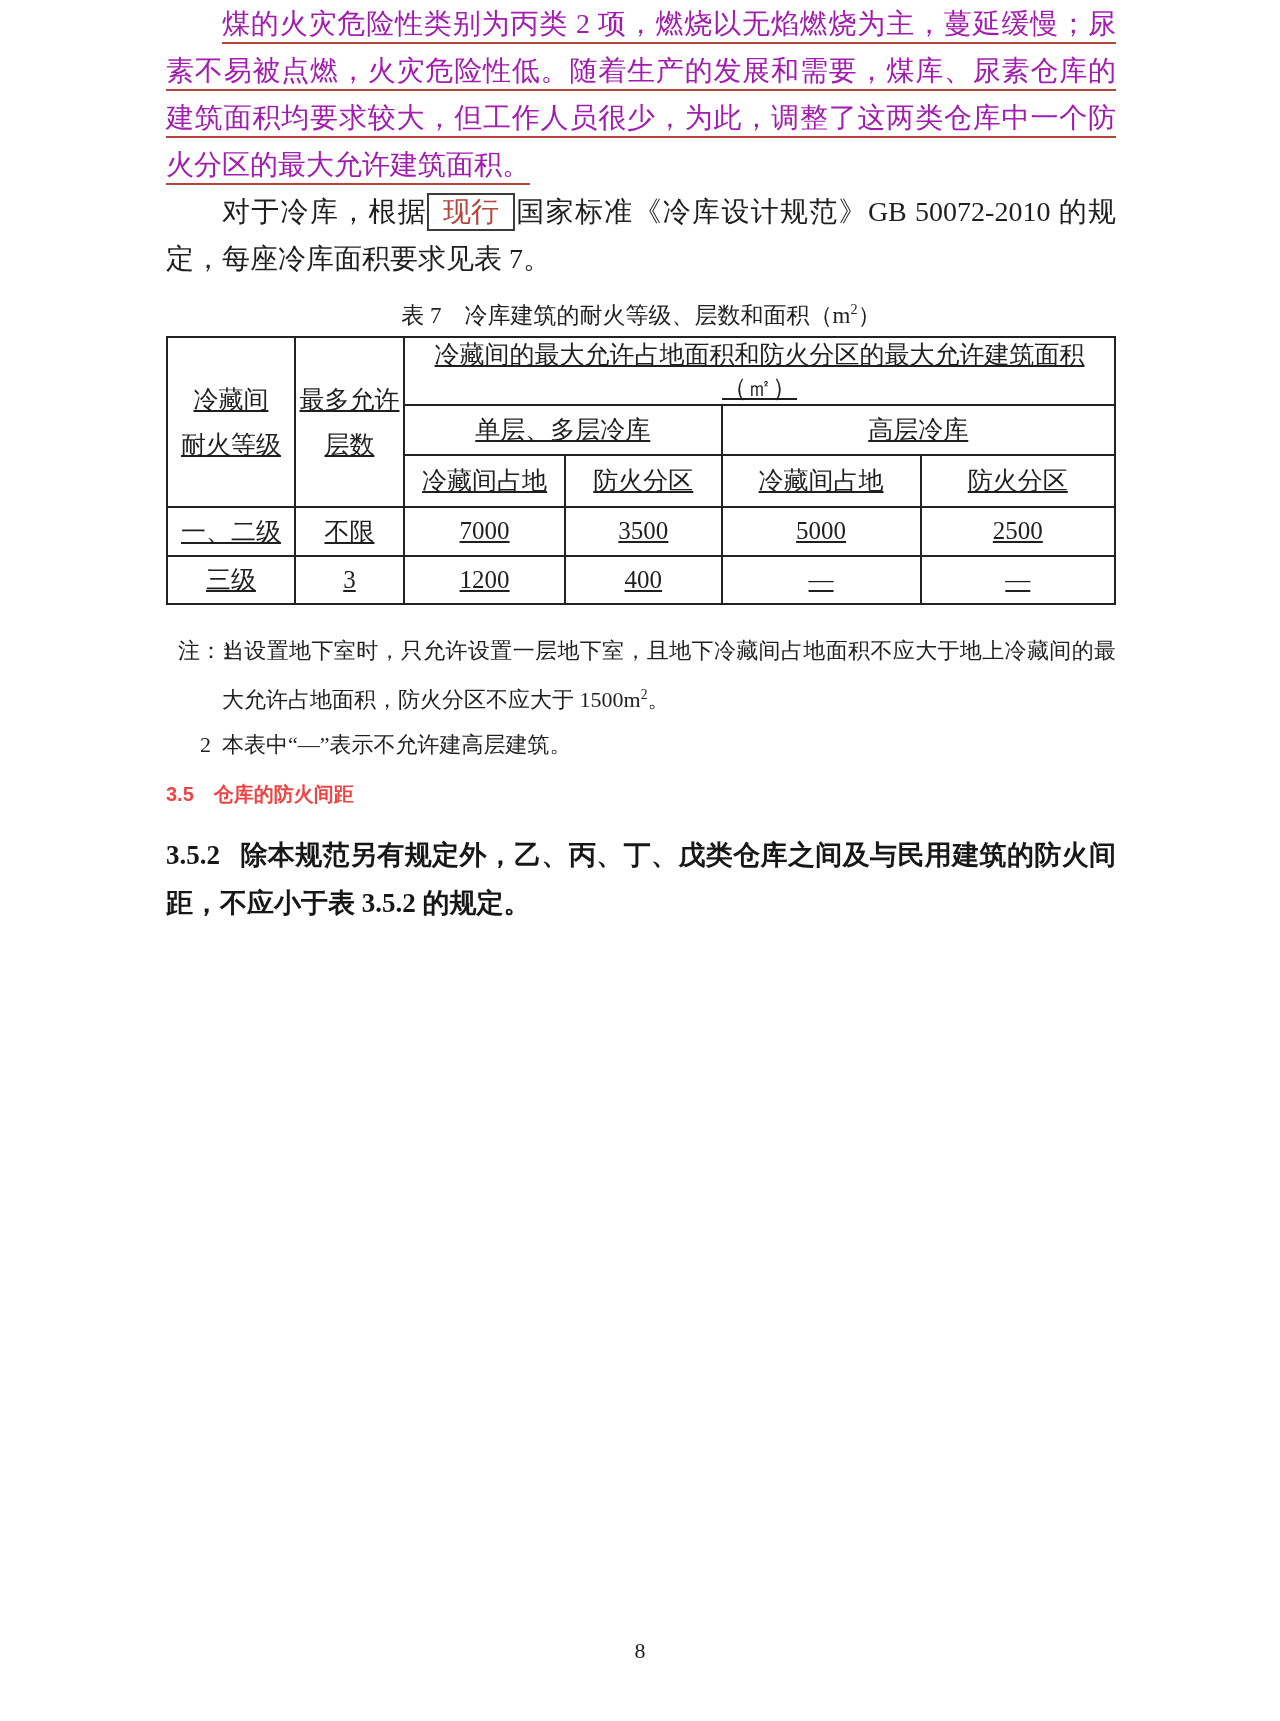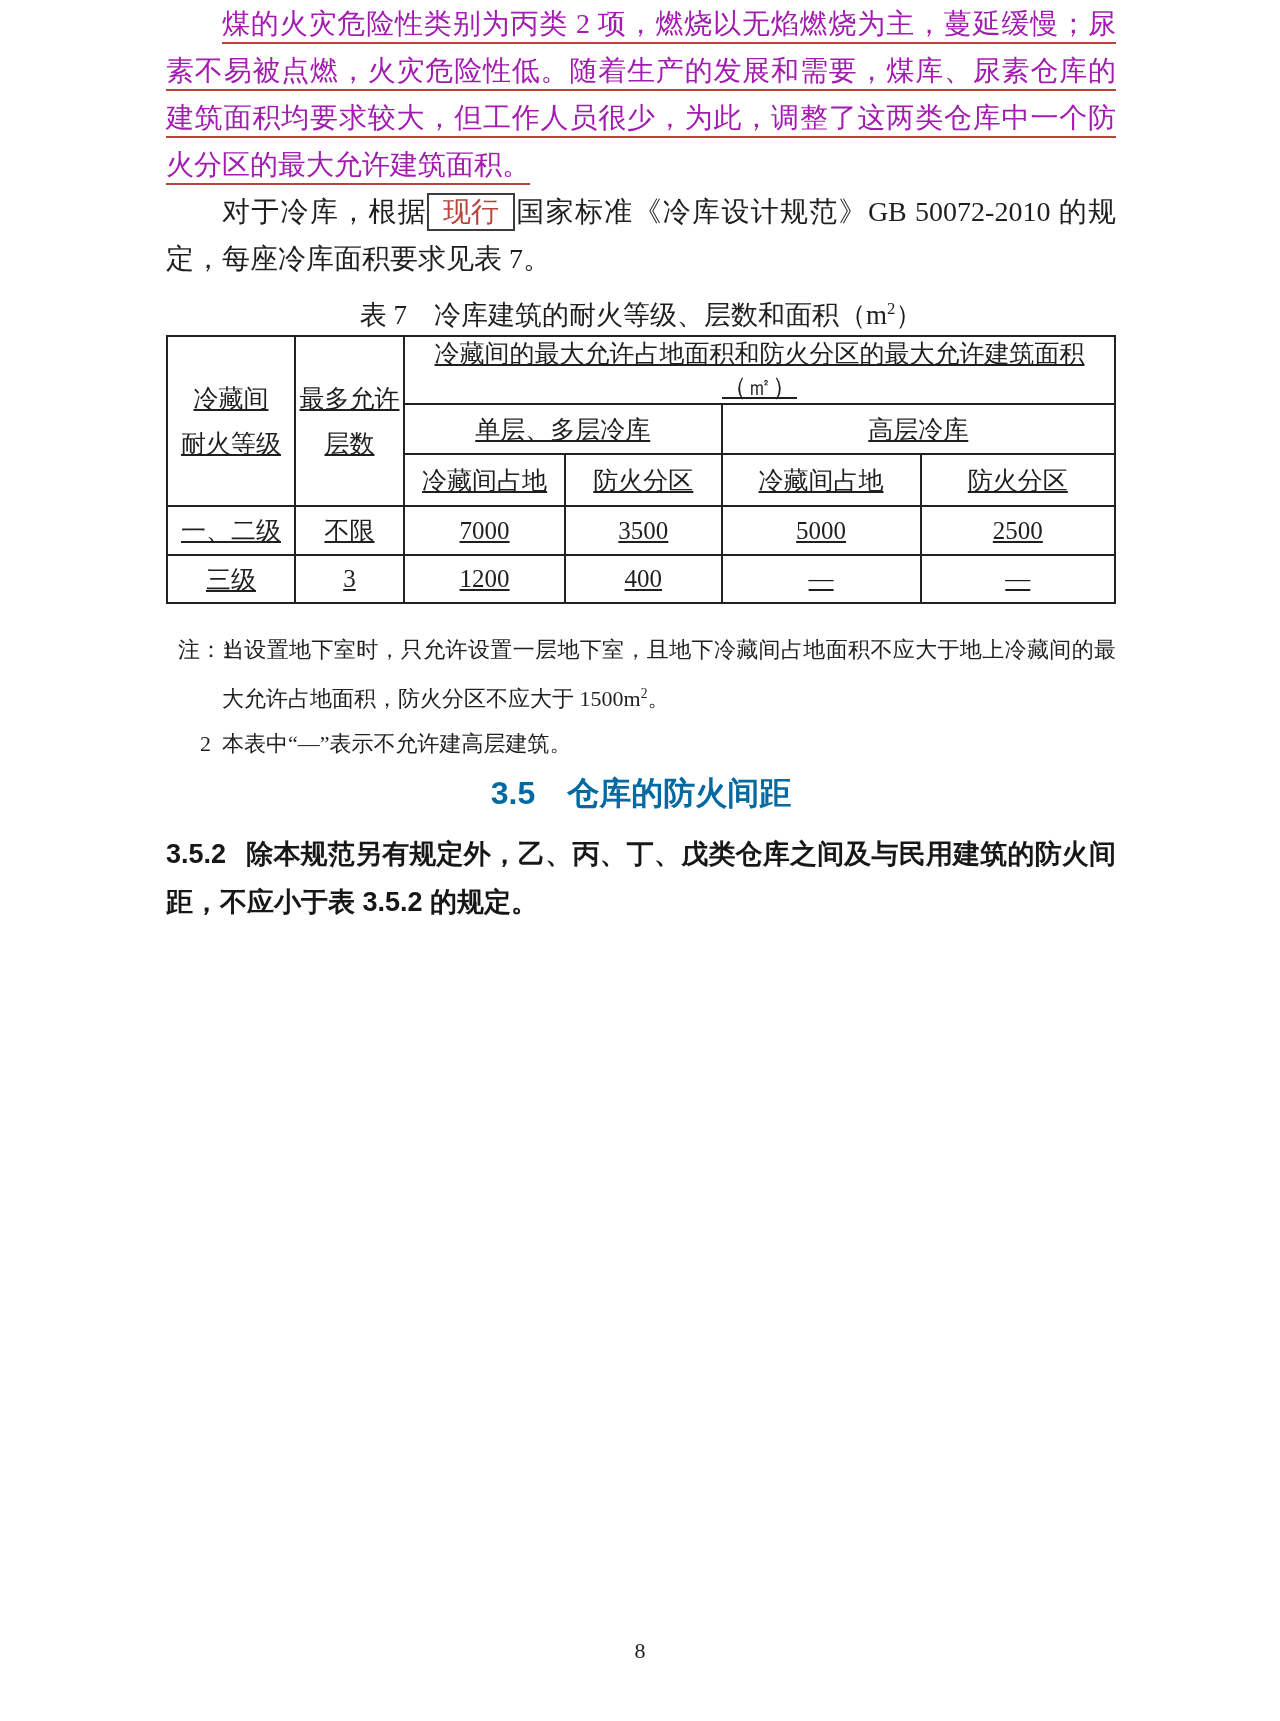--- a/index.html
+++ b/index.html
@@ -42,21 +42,21 @@
   .boxed-term {
     color: #b4443c;
     border: 2px solid #3c3c3c;
     padding: 0 14px;
     display: inline-block;
     text-indent: 0;
     line-height: 34px;
   }
   .table-title {
     margin-top: 8px;
-    font-size: 27px;
+    font-size: 23px;
     line-height: 38px;
     text-align: center;
   }
   table.t7 {
     border-collapse: collapse;
     width: 950px;
     margin-top: 1px;
     table-layout: fixed;
   }
   table.t7 td {
@@ -85,28 +85,28 @@
     top: 0;
     white-space: nowrap;
   }
   .note-label.second { left: 34px; }
   sup { font-size: 0.62em; }
   .cotton { margin-top: 4px; }
   .section-heading {
     margin: 6px 0 0 0;
     font-family: "Liberation Sans", "DejaVu Sans", sans-serif;
     font-weight: bold;
-    font-size: 32px;
+    font-size: 20px;
     line-height: 42px;
-    text-align: center;
-    color: #0369a1;
+    text-align: left;
+    color: #ef4444;
   }
   .clause {
     margin: 16px 0 0 0;
-    font-family: Liberation Sans, sans-serif;
+    font-family: Liberation Serif, serif;
     font-weight: bold;
     font-size: 27px;
     line-height: 48px;
     text-align: justify;
     color: #171717;
   }
   .clause .clause-num { margin-right: 20px; }
   .page-number {
     position: absolute;
     left: 0;

